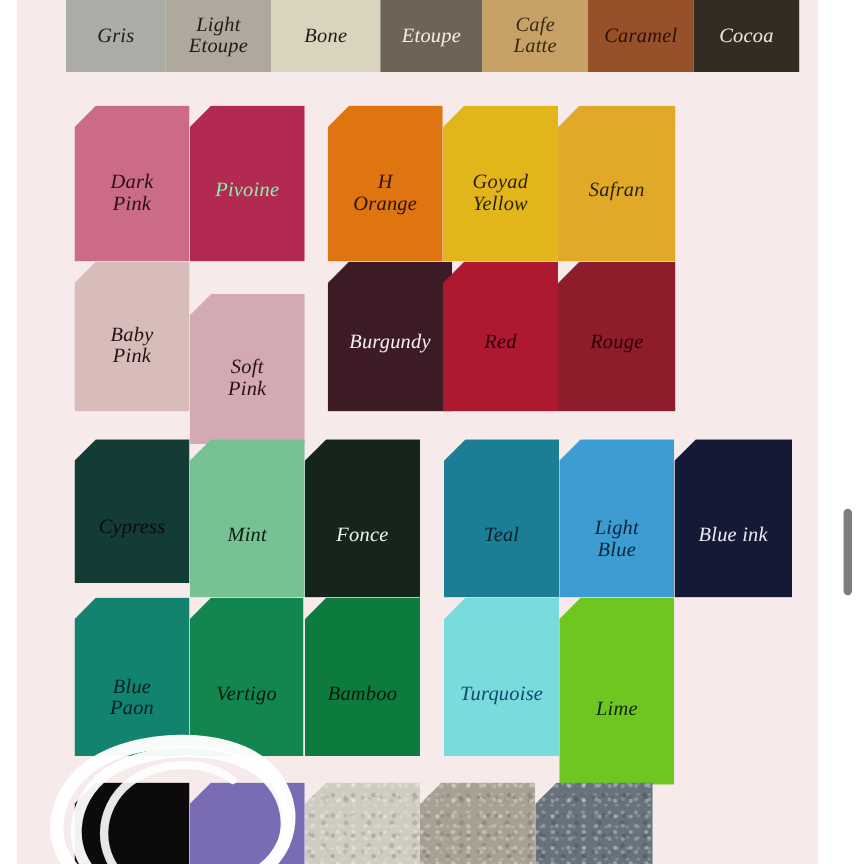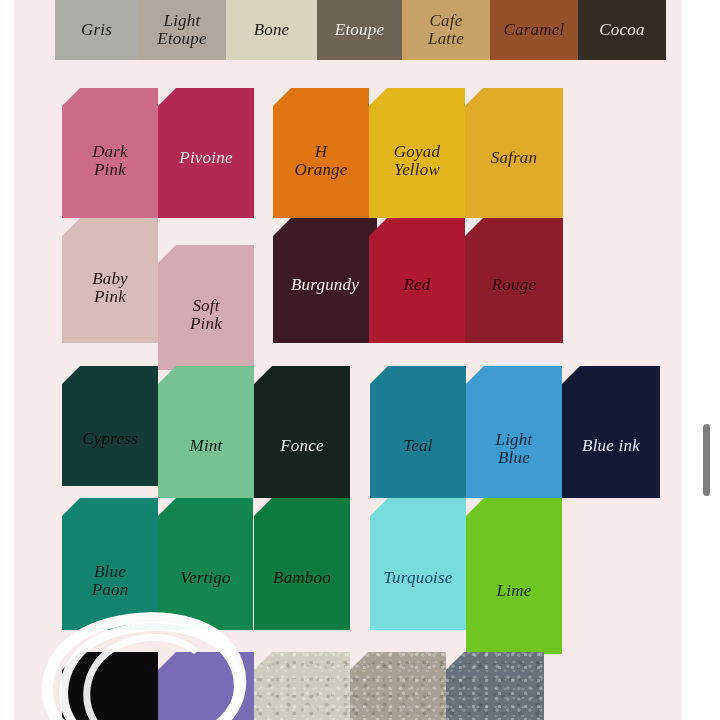--- a/index.html
+++ b/index.html
@@ -104,21 +104,21 @@
         <div class="sw square toprow" style="left: 578px; top: 0px; width: 88px; height: 60px; background: rgb(51, 44, 34);">
           <span class="lbl" style="color: rgb(239, 233, 224);">Cocoa</span>
         </div>
       </div>
       <div style="position: absolute; left: 0px; top: 0px; width: 720px; height: 720px;">
         <div class="sw row-a" style="left: 62px; top: 88px; width: 96px; height: 130px; background: rgb(203, 107, 133);">
           <span class="lbl" style="color: rgb(36, 16, 20);">Dark
 Pink</span>
         </div>
         <div class="sw row-a" style="left: 158px; top: 88px; width: 96px; height: 130px; background: rgb(178, 42, 82);">
-          <span class="lbl" style="color: #e5e5e5;">Pivoine</span>
+          <span class="lbl" style="color: #86efac;">Pivoine</span>
         </div>
         <div class="sw row-a" style="left: 62px; top: 218px; width: 96px; height: 125px; background: rgb(216, 188, 185);">
           <span class="lbl" style="color: rgb(36, 16, 20);">Baby
 Pink</span>
         </div>
         <div class="sw row-a" style="left: 158px; top: 218px; width: 96px; height: 125px; background: rgb(211, 170, 178); margin-top: 27px;">
           <span class="lbl" style="color: rgb(36, 16, 20);">Soft
 Pink</span>
         </div>
       </div>

